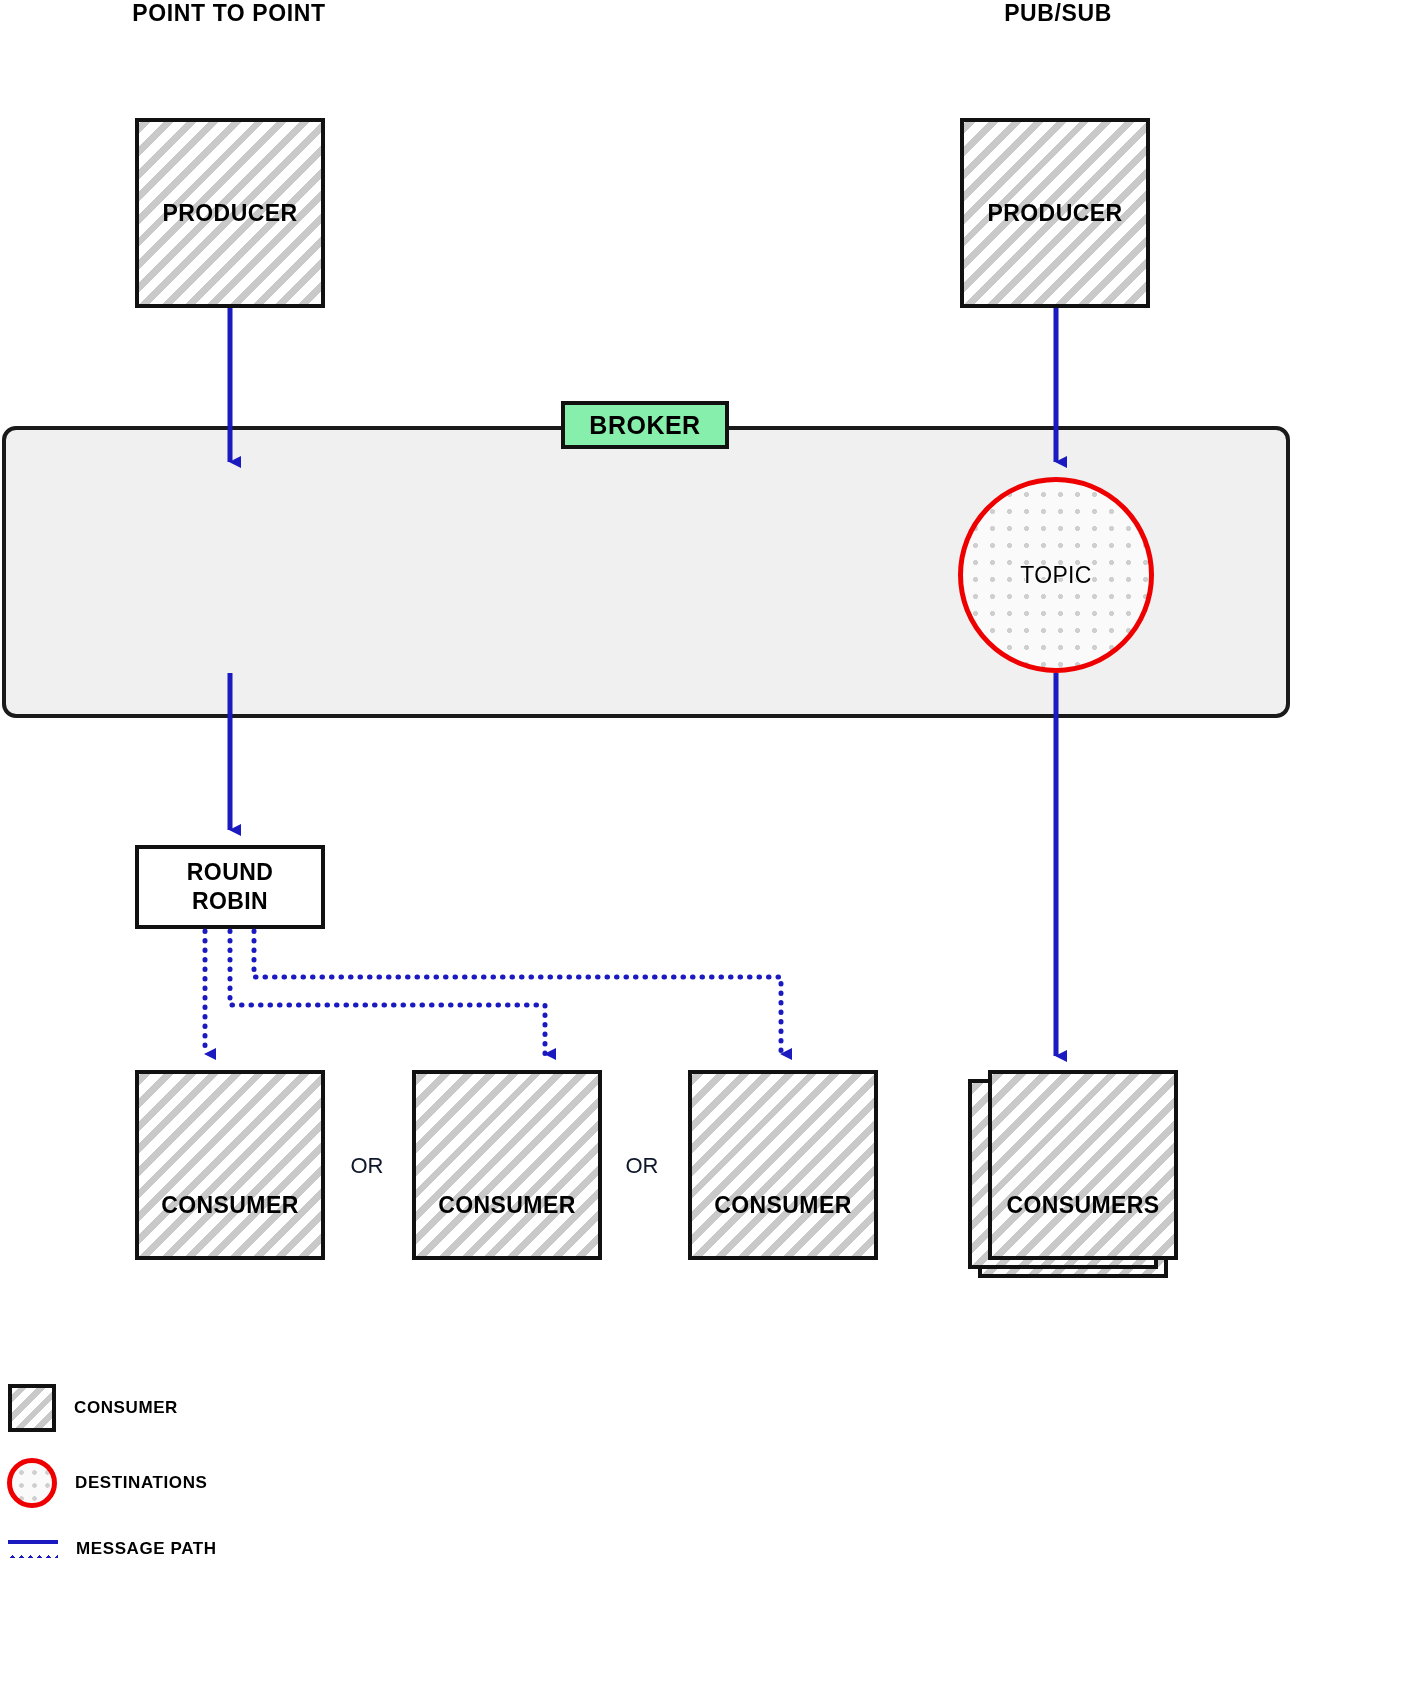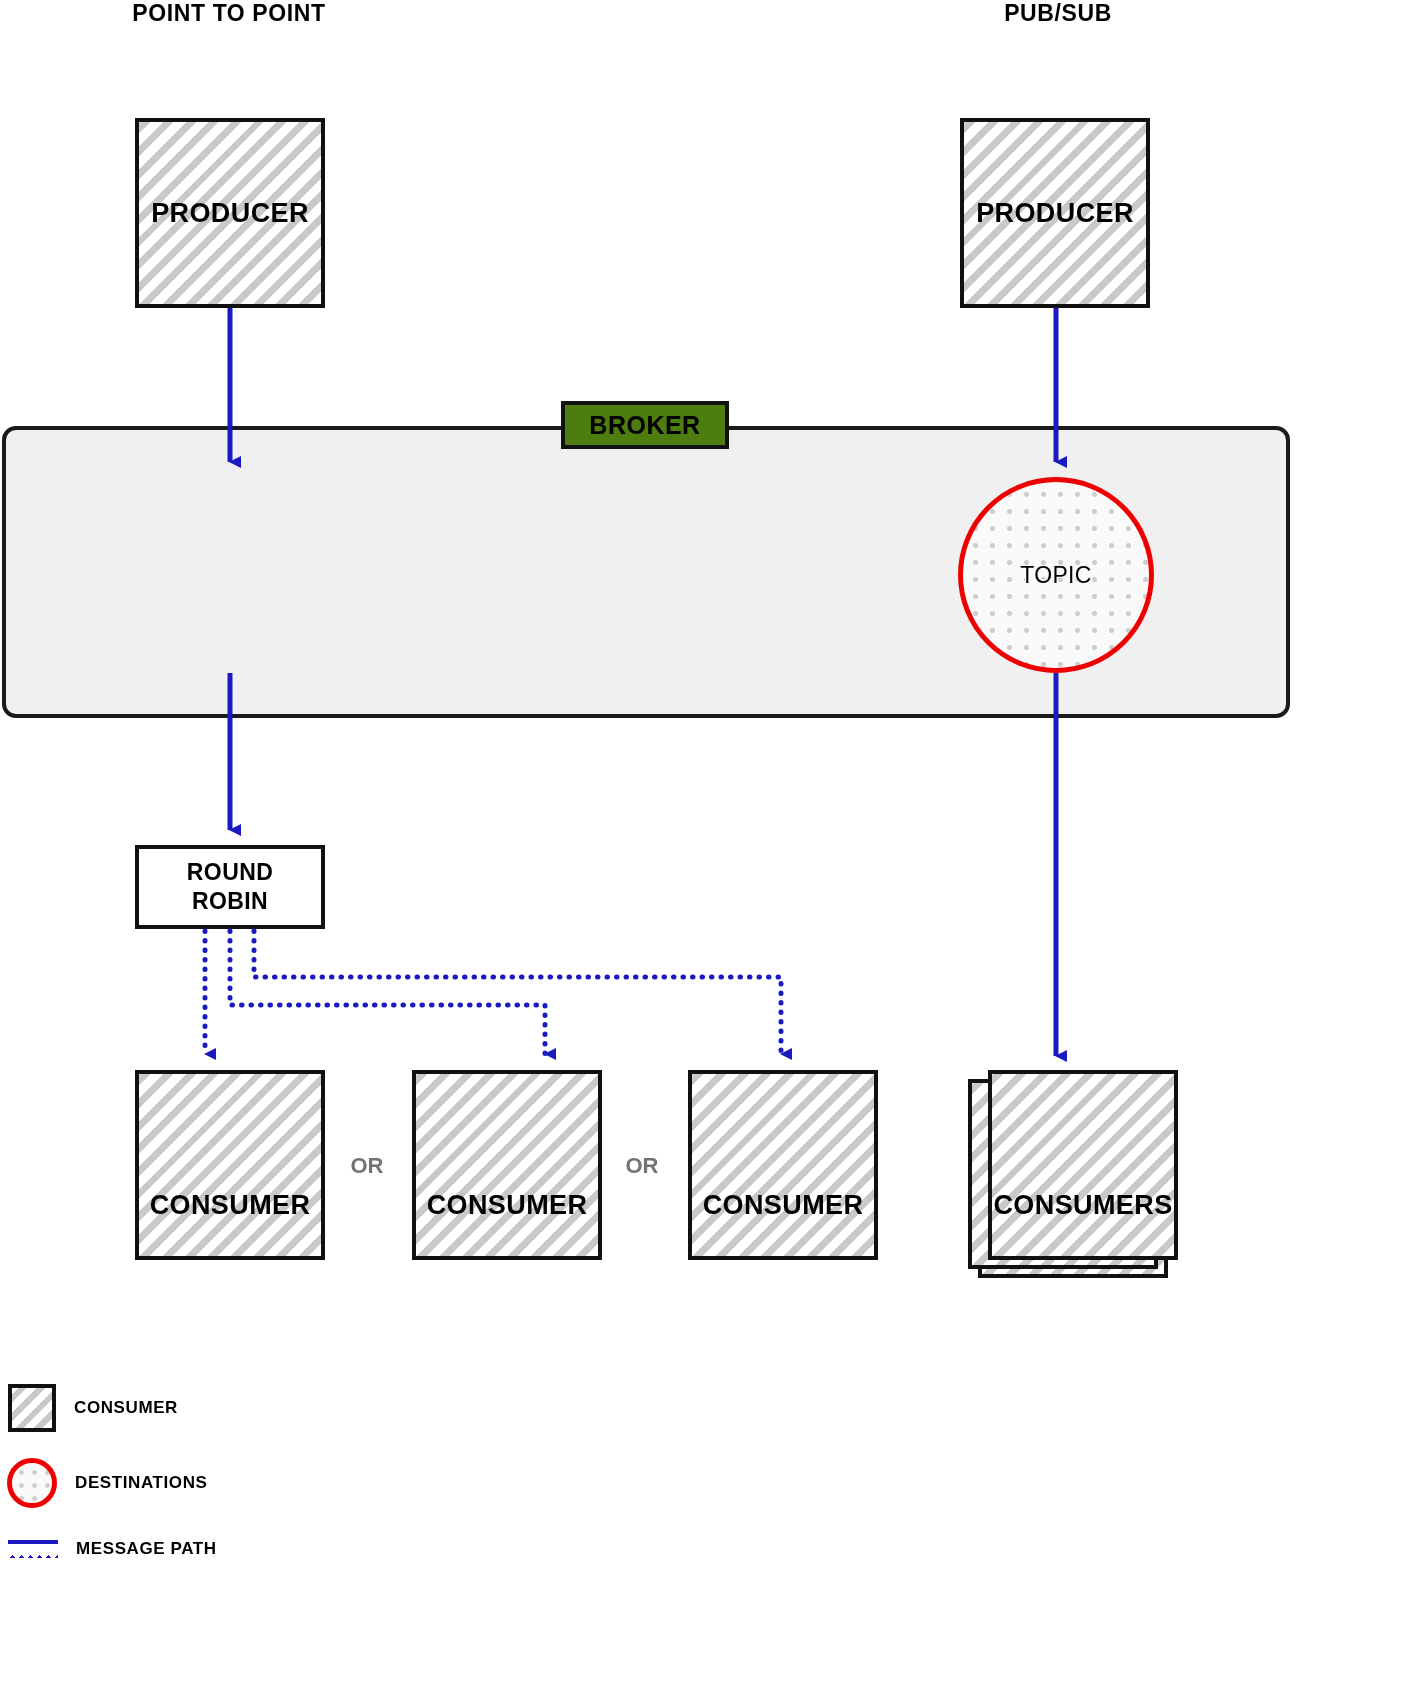--- a/index.html
+++ b/index.html
@@ -41,40 +41,40 @@
       rgba(0,0,0,0) 0px,
       rgba(0,0,0,0) 9px,
       #c9c9c9 9px,
       #c9c9c9 16px
     );
     display: flex;
     align-items: center;
     justify-content: center;
   }
   .client-box .lbl {
-    font-size: 27px;
+    font-size: 23px;
     font-weight: bold;
     color: #000000;
     letter-spacing: 0.4px;
     text-align: left;
     white-space: nowrap;
   }
 
   
   #broker-region {
     position: absolute;
     box-sizing: border-box;
     background: #f0f0f0;
     border: 4px solid #1a1a1a;
     border-radius: 14px;
   }
   #broker-label-box {
     position: absolute;
     box-sizing: border-box;
-    background: #4d7c0f;
+    background: #86efac;
     border: 4px solid #111111;
     display: flex;
     align-items: center;
     justify-content: center;
   }
   #broker-label-box .lbl {
     font-size: 25px;
     font-weight: bold;
     letter-spacing: 0.5px;
     color: #000000;
@@ -120,22 +120,22 @@
     font-size: 23px;
     font-weight: bold;
     color: #000000;
     letter-spacing: 0.4px;
   }
 
   
   .or-label {
     position: absolute;
     font-size: 22px;
-    font-weight: bold;
-    color: #737373;
+    font-weight: normal;
+    color: #0f172a;
     transform: translate(-50%, -50%);
     white-space: nowrap;
   }
 
   
   #wires {
     position: absolute;
     left: 0; top: 0;
     width: 1403px;
     height: 1707px;

